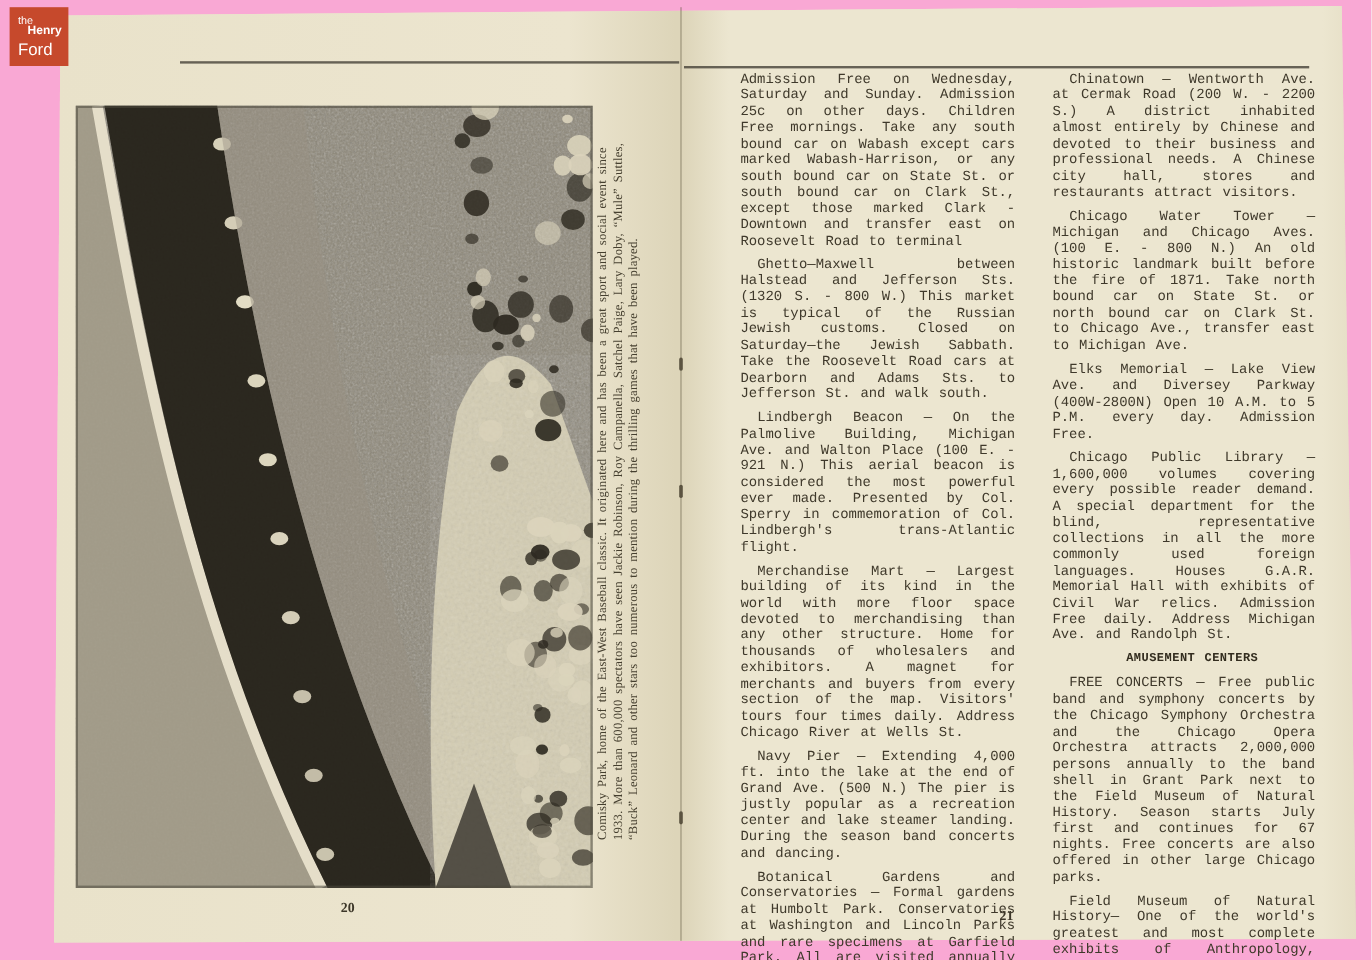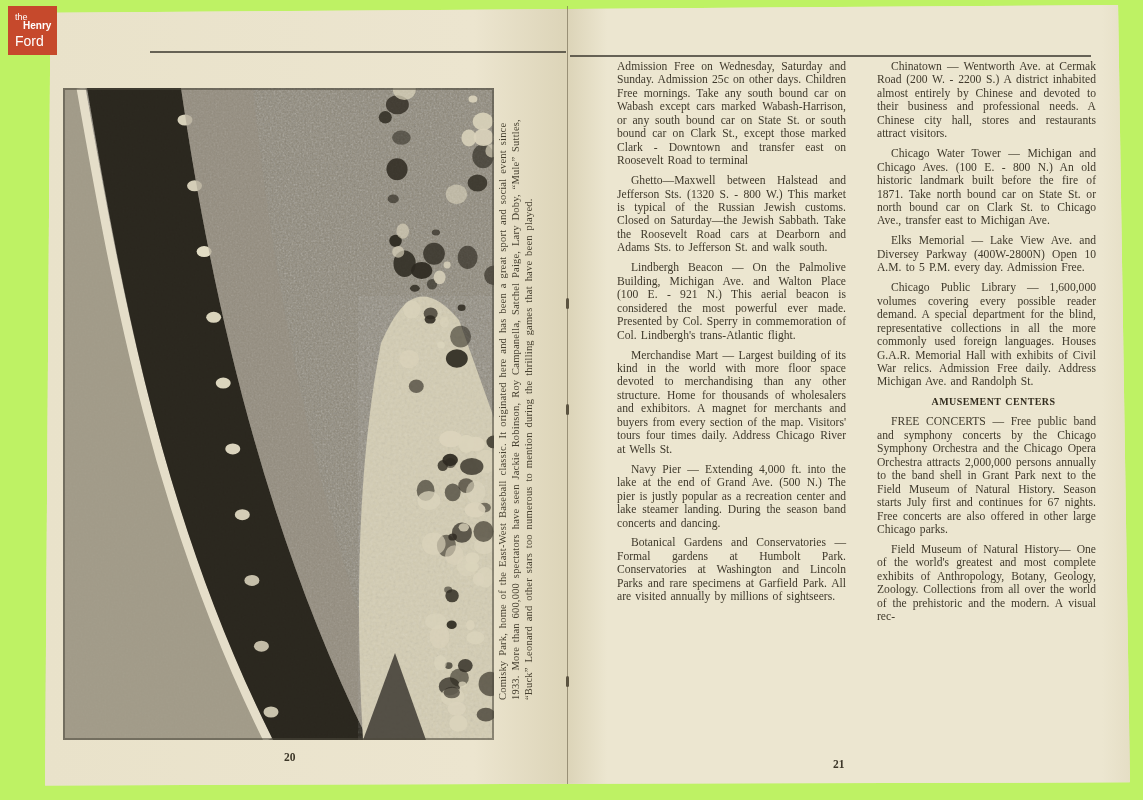--- a/index.html
+++ b/index.html
@@ -1,17 +1,17 @@
 <!DOCTYPE html>
 <html><head>
 <meta charset="utf-8">
 <style>
   html,body { margin:0; padding:0; background:#fbfbf9; }
   .root { position:relative; width:1143px; height:800px; overflow:hidden;
-          background:#bef264; font-family:"Liberation Serif", serif; }
+          background:#f9a8d4; font-family:"Liberation Serif", serif; }
 
   
   .booklet { position:absolute; left:45px; top:5px; width:1085px; height:782px;
              background:#ebe4cd;
              clip-path:polygon(0.5% 1%, 98.9% 0%, 100% 99.4%, 0% 99.8%);
              box-shadow:0 3px 8px rgba(60,55,40,.25); }
   .page-left-shade  { position:absolute; left:0; top:0; width:523px; height:100%;
              background:linear-gradient(to right,#e9e2ca 0%,#ece5cf 82%,#ddd5b9 99%); }
   .page-right-shade { position:absolute; left:523px; top:0; width:562px; height:100%;
              background:linear-gradient(to right,#dcd4b8 0%,#ece6d0 7%,#ece6d0 95%,#e5dec5 100%); }
@@ -41,21 +41,21 @@
   .caption { position:absolute; left:497px; top:700px; width:602px; height:54px;
              transform:rotate(-90deg); transform-origin:0 0;
              font-size:10.5px; line-height:12.9px; letter-spacing:.2px; word-spacing:2px;
              color:#453f2f; }
 
   
   .col { position:absolute; font-size:11.6px; line-height:13.45px; text-align:justify;
          color:#3f392b; word-spacing:1.3px; }
   .col-1 { left:617px; top:60px;  width:229px; }
   .col-2 { left:877px; top:60px;  width:219px; }
-  .col p { margin:0 0 6.5px 0; text-indent:14px; }
+  .col p { margin:0 0 6.5px 0; text-indent:14px;font-family:Liberation Mono, monospace; }
   .col p.flush { text-indent:0; }
   .amusement-heading { margin:7px 0 7px 0; text-align:center; font-size:10px;
          font-weight:bold; letter-spacing:.4px; color:#332d1f; text-indent:0; }
 
   .page-num { position:absolute; font-size:11.5px; font-weight:bold; color:#3d3729; }
   .page-num-left  { left:284px; top:751px; }
   .page-num-right { left:833px; top:758px; }
 </style>
 </head>
 <body>

